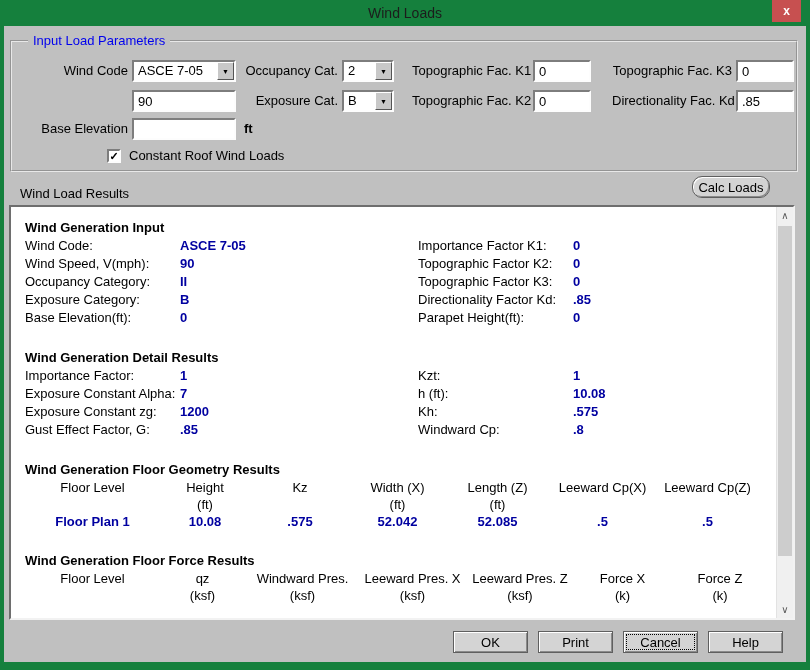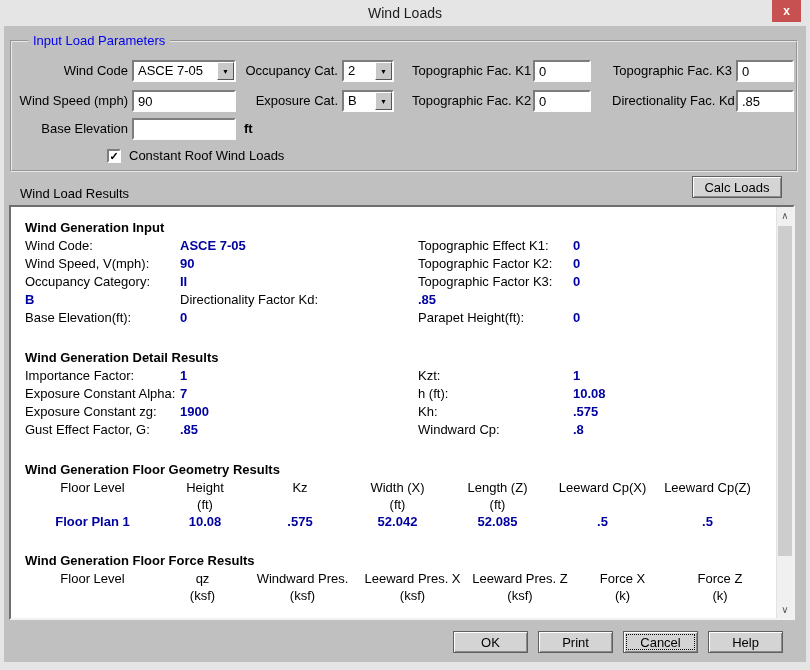--- a/index.html
+++ b/index.html
@@ -1,19 +1,19 @@
 <!DOCTYPE html>
 <html><head>
 <meta charset="utf-8">
 <style>
   * { margin:0; padding:0; box-sizing:border-box; }
   html,body { width:810px; height:670px; }
   body { font-family:"Liberation Sans", sans-serif; font-size:13px; color:#000; }
 
-  .frame { position:relative; width:810px; height:670px; background:#e5e5e5; overflow:hidden; }
+  .frame { position:relative; width:810px; height:670px; background:#15803d; overflow:hidden; }
   .titlebar { position:absolute; left:0; top:0; width:100%; height:26px; text-align:center;
               line-height:26px; font-size:14px; color:#1c1c1c; }
   .close-btn { position:absolute; right:9px; top:0; width:29px; height:22px; background:#C75050;
                color:#fff; font-size:12px; font-weight:bold; text-align:center; line-height:22px;
                cursor:default; }
 
   .dialog { position:absolute; left:4px; top:26px; width:802px; height:636px; background:#C0C0C0; }
 
   
   .groupbox { position:absolute; left:6px; top:14px; width:788px; height:132px;
@@ -35,21 +35,21 @@
               border-color:#7d7d7d #fdfdfd #fdfdfd #7d7d7d; font-size:11px; font-weight:bold;
               line-height:10px; text-align:center; }
   .checklabel { margin-left:8px; }
 
   .results-label { position:absolute; left:16px; top:160px; }
 
   .btn { background:#D4D4D4; border:1px solid #5f5f5f;
          box-shadow: inset 1px 1px 0 #ffffff, inset -1px -1px 0 #8a8a8a;
          font-family:"Liberation Sans", sans-serif; font-size:13px; text-align:center;
          cursor:default; }
-  .calc-btn { position:absolute; left:688px; top:150px; width:90px; height:22px; }
+  .calc-btn { position:absolute; left:688px; top:150px; width:78px; height:22px;border-radius:10px; }
   .footer-btn { position:absolute; top:605px; width:75px; height:22px;margin-left:16px; }
   .btn-ok { left:433px; } .btn-print { left:518px; } .btn-cancel { left:603px; outline:1px dotted #000; outline-offset:-4px; } .btn-help { left:688px; }
 
   
   .results { position:absolute; left:5px; top:179px; width:786px; height:415px; background:#fff;
              border:2px solid; border-color:#6e6e6e #f2f2f2 #f2f2f2 #6e6e6e; overflow:hidden; }
   .results-content { position:absolute; left:0; top:0; right:17px; bottom:0; padding:12px 0 0 14px;
                      line-height:18px; }
   .sec-title { font-weight:bold; }
   .pairrow { display:grid; grid-template-columns:155px 238px 155px auto; }
@@ -92,21 +92,20 @@
       <div class="lbl" style="left:230px; top:18px; width:96px;">Occupancy Cat.</div>
       <div class="combo sunken" style="left:330px; top:18px; width:52px;">
         <div class="combo-text">2</div>
         <div class="combo-btn">▼</div>
       </div>
       <div class="lbl" style="left:400px; top:18px; width:116px;">Topographic Fac. K1</div>
       <input class="field sunken" style="left: 521px; top: 18px; width: 58px;" value="0">
       <div class="lbl" style="left:600px; top:18px; width:120px;">Topographic Fac. K3</div>
       <input class="field sunken" style="left: 724px; top: 18px; width: 58px;" value="0">
 
-      <div class="lbl" style="left:2px; top:48px; width:114px;">Wind Speed (mph)</div>
       <input class="field sunken" style="left: 120px; top: 48px; width: 104px;" value="90">
       <div class="lbl" style="left:230px; top:48px; width:96px;">Exposure Cat.</div>
       <div class="combo sunken" style="left:330px; top:48px; width:52px;">
         <div class="combo-text">B</div>
         <div class="combo-btn">▼</div>
       </div>
       <div class="lbl" style="left:400px; top:48px; width:116px;">Topographic Fac. K2</div>
       <input class="field sunken" style="left: 521px; top: 48px; width: 58px;" value="0">
       <div class="lbl" style="left:600px; top:48px; width:120px;">Directionality Fac. Kd</div>
       <input class="field sunken" style="left: 724px; top: 48px; width: 58px;" value=".85">
@@ -125,36 +124,37 @@
     <button class="btn calc-btn">Calc Loads</button>
 
     <div class="results">
       <div class="results-content">
 
         <div class="sec">
           <div class="sec-title">Wind Generation Input</div>
           <div class="pairrow">
               <div>Wind Code:</div>
               <div class="v">ASCE 7-05</div>
-              <div>Topographic Effect K1:</div>
+              <div>Importance Factor K1:</div>
               <div class="v">0</div>
             </div>
           <div class="pairrow">
               <div>Wind Speed, V(mph):</div>
               <div class="v">90</div>
               <div>Topographic Factor K2:</div>
               <div class="v">0</div>
             </div>
           <div class="pairrow">
               <div>Occupancy Category:</div>
               <div class="v">II</div>
               <div>Topographic Factor K3:</div>
               <div class="v">0</div>
             </div>
           <div class="pairrow">
+              <div>Exposure Category:</div>
               <div class="v">B</div>
               <div>Directionality Factor Kd:</div>
               <div class="v">.85</div>
             </div>
           <div class="pairrow">
               <div>Base Elevation(ft):</div>
               <div class="v">0</div>
               <div>Parapet Height(ft):</div>
               <div class="v">0</div>
             </div>
@@ -169,21 +169,21 @@
               <div class="v">1</div>
             </div>
           <div class="pairrow">
               <div>Exposure Constant Alpha:</div>
               <div class="v">7</div>
               <div>h (ft):</div>
               <div class="v">10.08</div>
             </div>
           <div class="pairrow">
               <div>Exposure Constant zg:</div>
-              <div class="v">1900</div>
+              <div class="v">1200</div>
               <div>Kh:</div>
               <div class="v">.575</div>
             </div>
           <div class="pairrow">
               <div>Gust Effect Factor, G:</div>
               <div class="v">.85</div>
               <div>Windward Cp:</div>
               <div class="v">.8</div>
             </div>
         </div>

